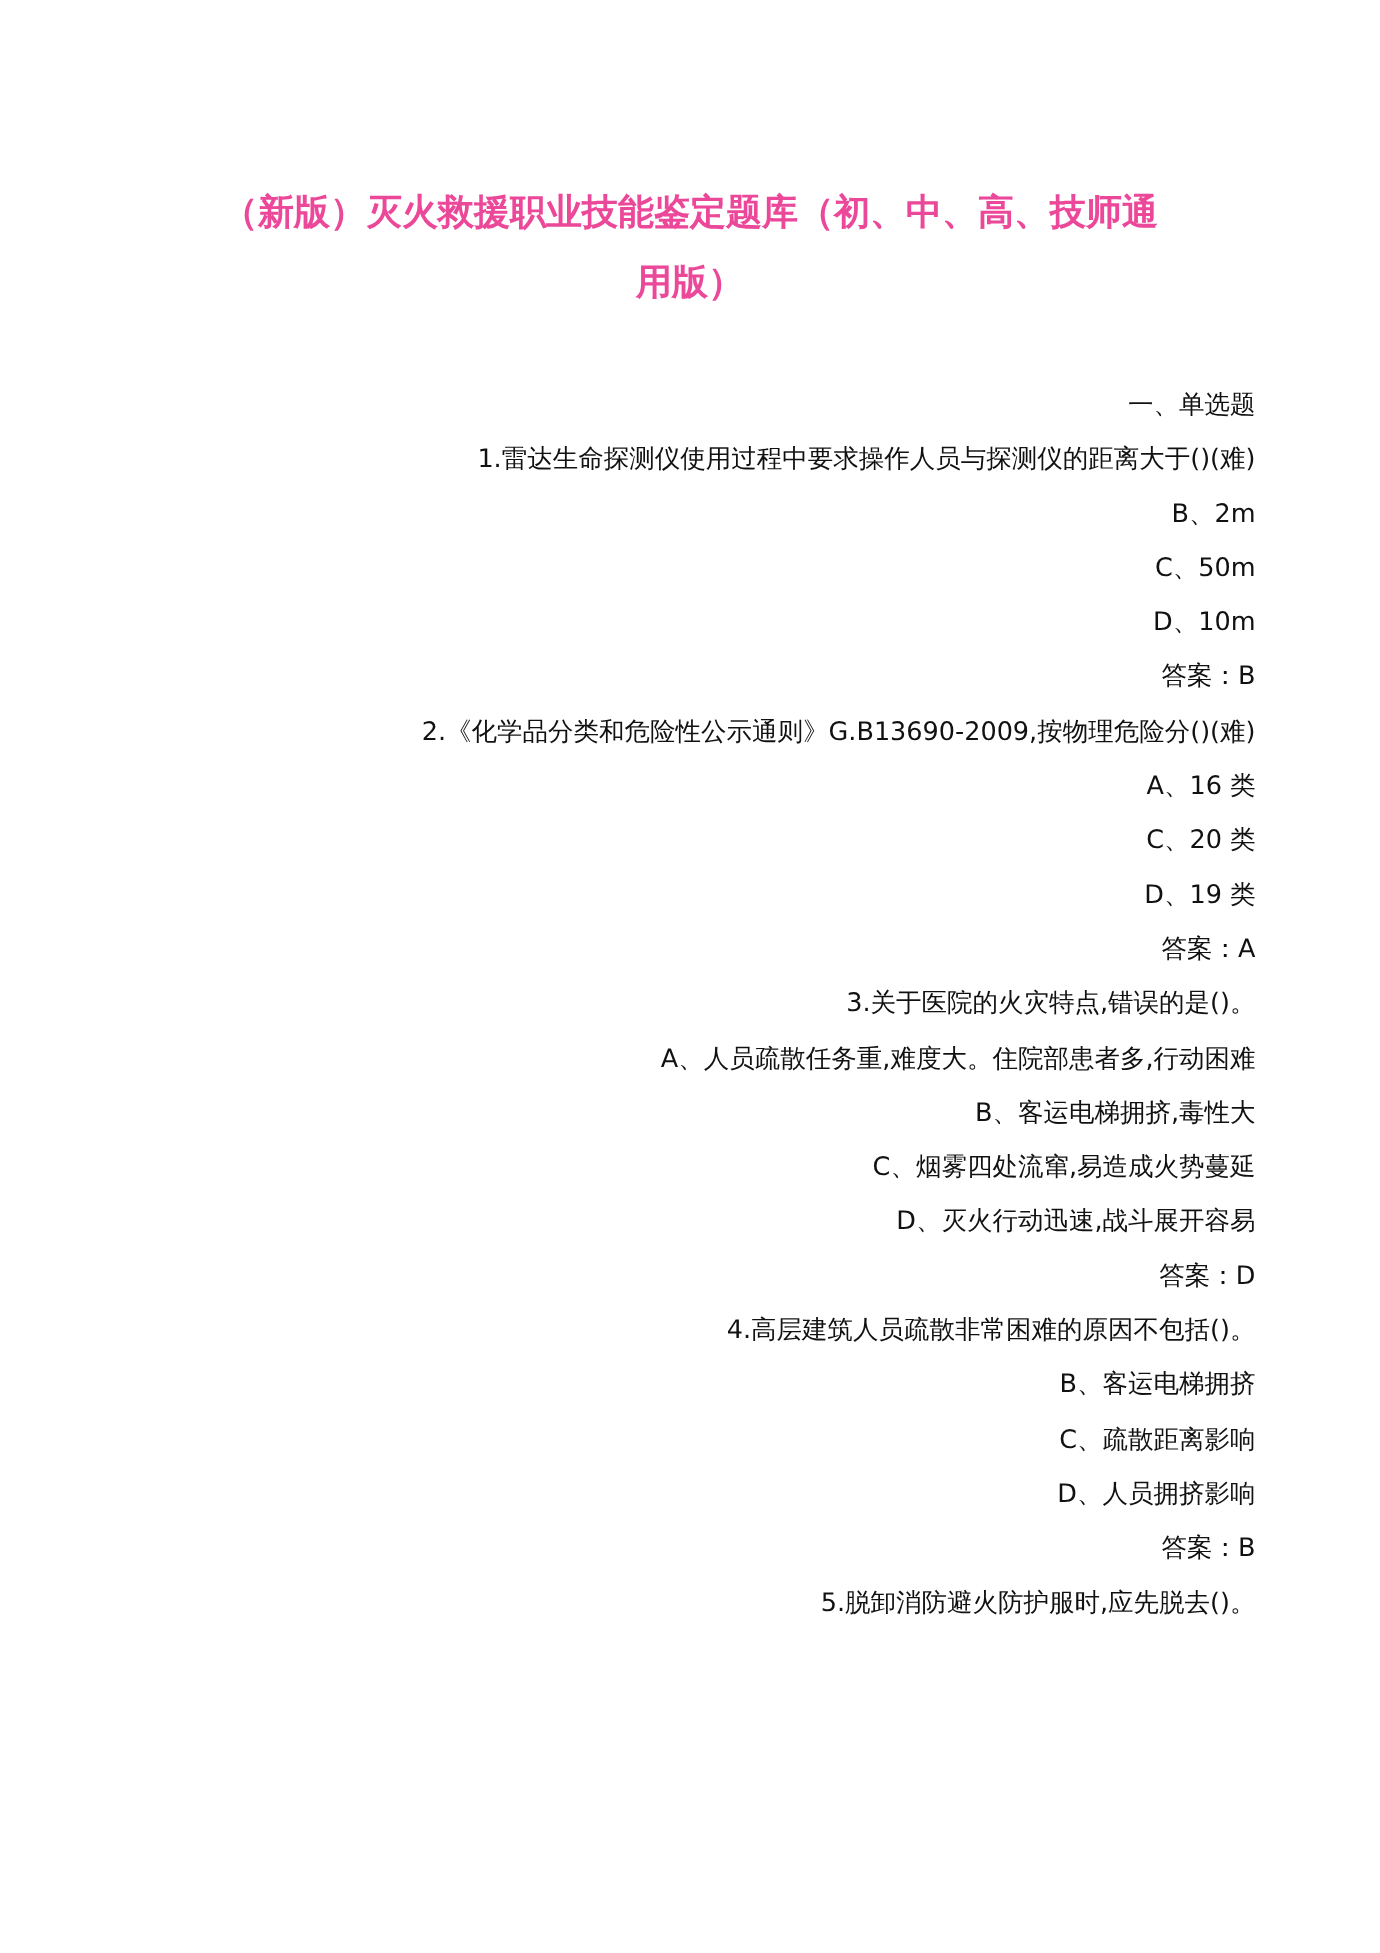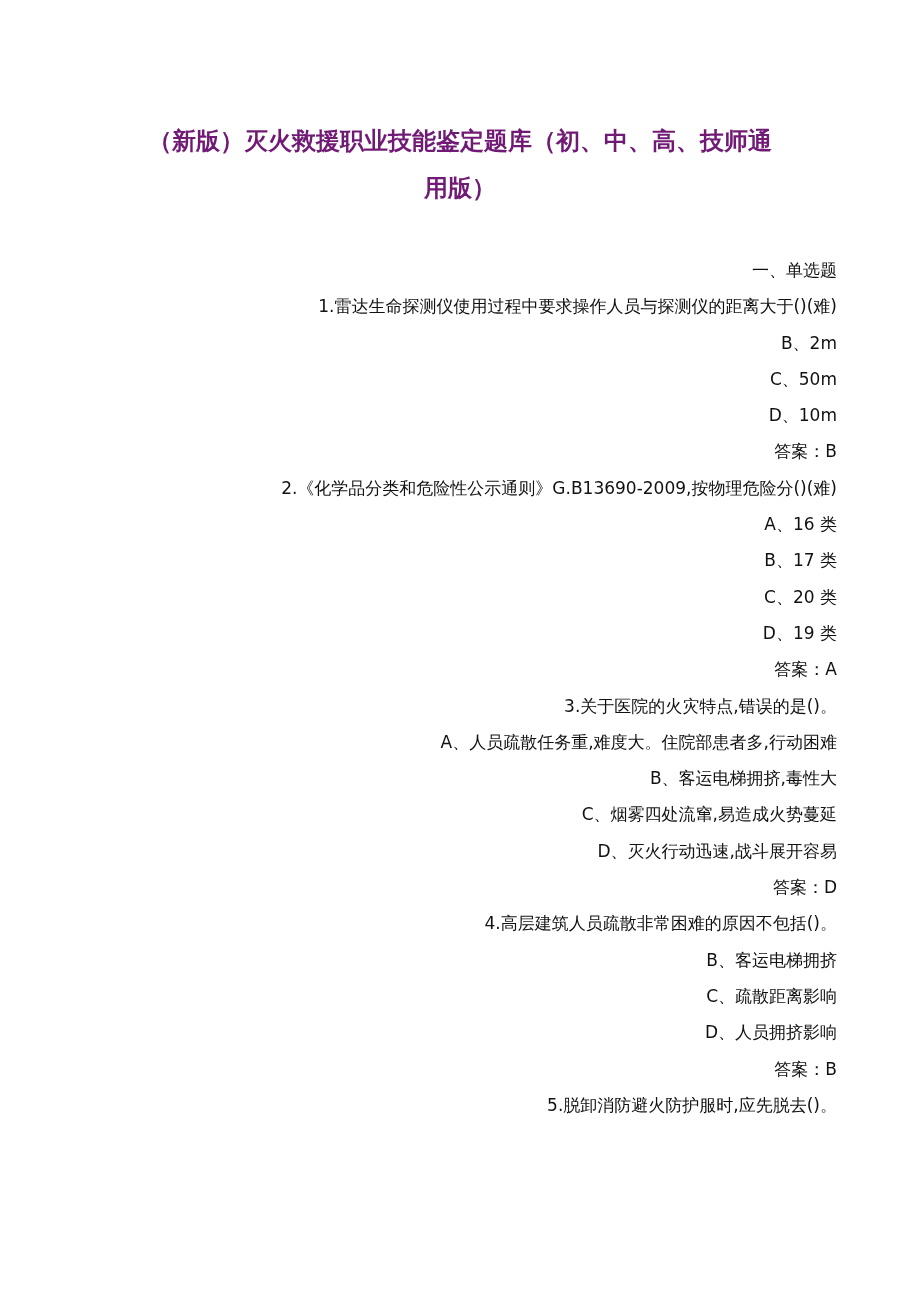--- a/index.html
+++ b/index.html
@@ -21,21 +21,21 @@
       top: 0;
       width: 920px;
       height: 1302px;
     }
     .title {
       position: absolute;
       left: 120px;
       width: 680px;
       top: 118px;
       text-align: center;
-      color: #701a75;
+      color: #ec4899;
       font-weight: bold;
       font-size: 24px;
       line-height: 47px;
       letter-spacing: 0px;
     }
     .body {
       position: absolute;
       left: 137px;
       top: 252px;
       width: 700px;
@@ -61,21 +61,20 @@
     <div class="line">一、单选题</div>
 
     <div class="line">1.雷达生命探测仪使用过程中要求操作人员与探测仪的距离大于()(难)</div>
     <div class="line">B、2m</div>
     <div class="line">C、50m</div>
     <div class="line">D、10m</div>
     <div class="line">答案：B</div>
 
     <div class="line">2.《化学品分类和危险性公示通则》G.B13690-2009,按物理危险分()(难)</div>
     <div class="line">A、16 类</div>
-    <div class="line">B、17 类</div>
     <div class="line">C、20 类</div>
     <div class="line">D、19 类</div>
     <div class="line">答案：A</div>
 
     <div class="line">3.关于医院的火灾特点,错误的是()。</div>
     <div class="line">A、人员疏散任务重,难度大。住院部患者多,行动困难</div>
     <div class="line">B、客运电梯拥挤,毒性大</div>
     <div class="line">C、烟雾四处流窜,易造成火势蔓延</div>
     <div class="line">D、灭火行动迅速,战斗展开容易</div>
     <div class="line">答案：D</div>

